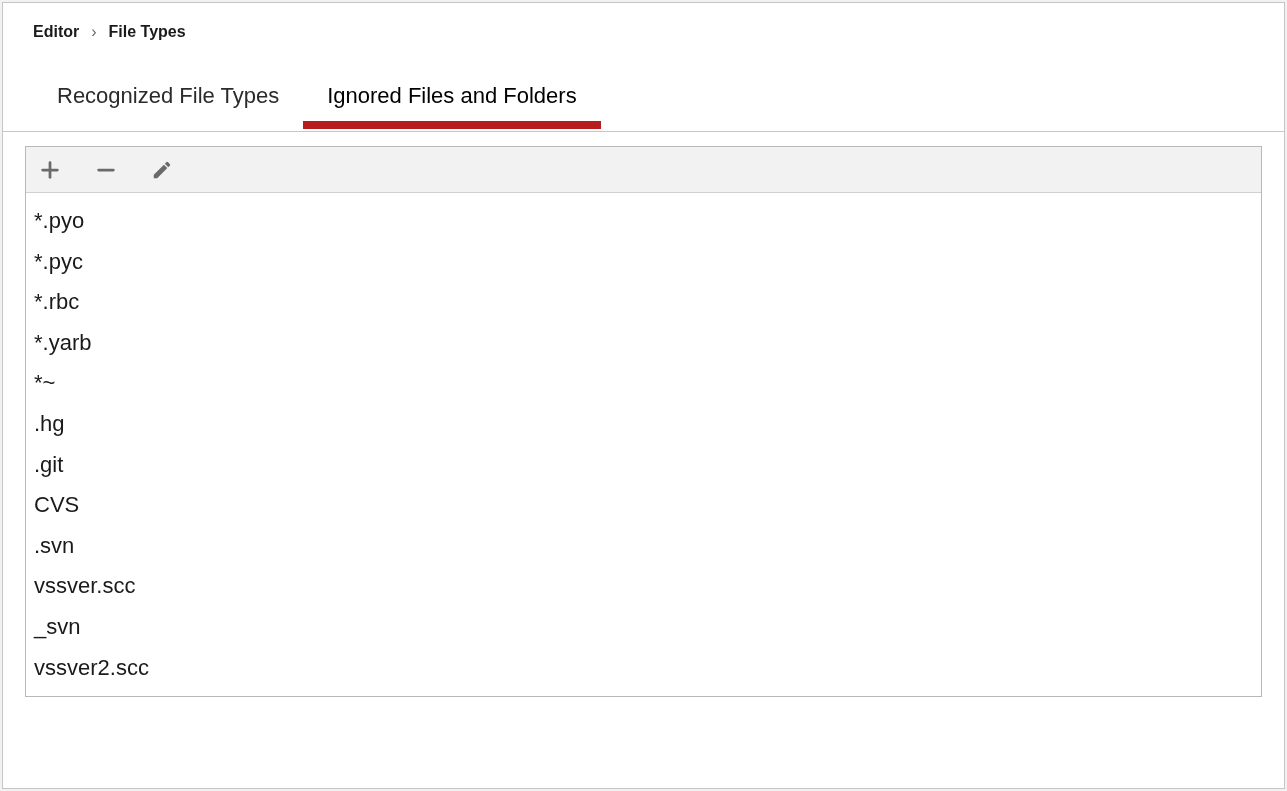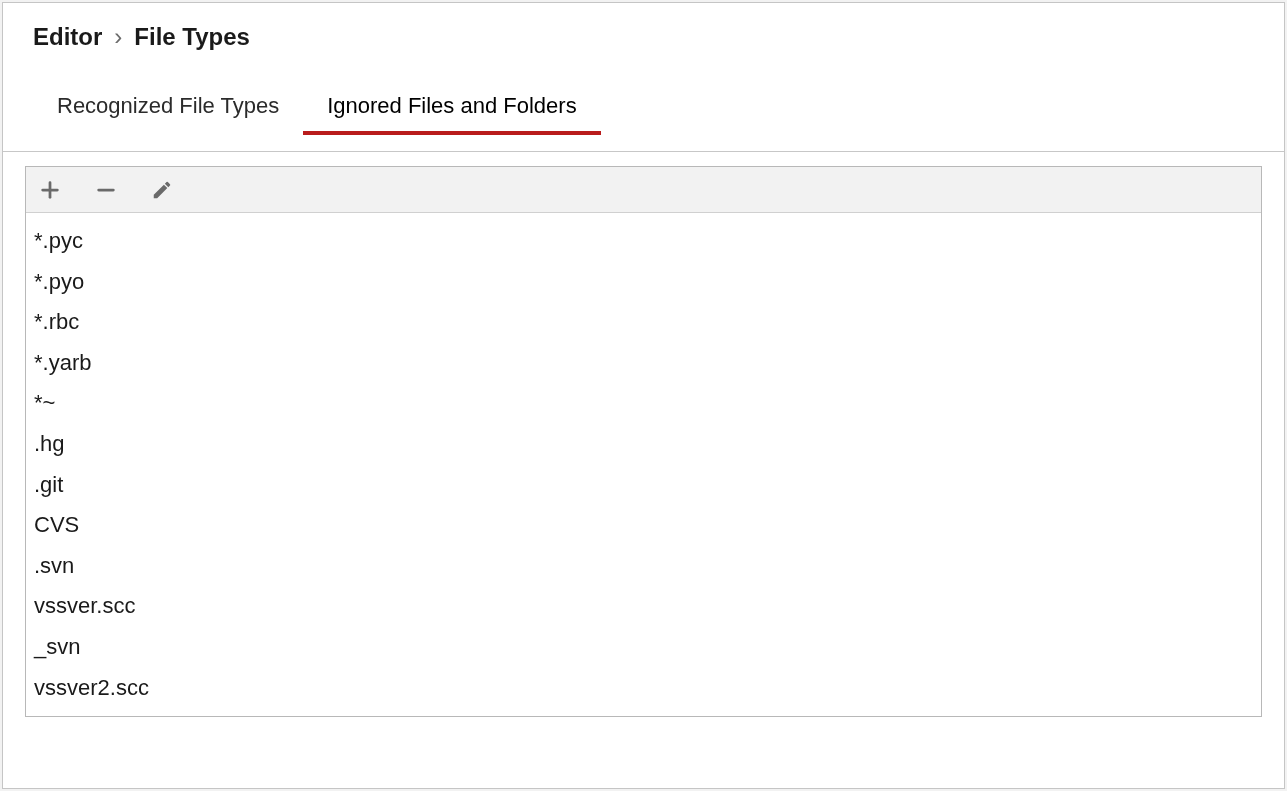--- a/index.html
+++ b/index.html
@@ -18,47 +18,47 @@
       background: #ffffff;
       border: 1px solid #c5c5c5;
       margin: 2px;
       height: calc(100% - 4px);
       padding: 0;
     }
     .breadcrumb {
       display: flex;
       align-items: flex-start;
       padding: 20px 30px 6px 30px;
-      font-size: 24px;
+      font-size: 16px;
       font-weight: 700;
       color: #1a1a1a;
     }
     .breadcrumb .sep {
       margin: 0 12px;
       color: #6b6b6b;
       font-weight: 400;
     }
     .tabs {
       display: flex;
       align-items: flex-start;
-      padding: 28px 30px 17px 30px;
+      padding: 28px 30px 3px 30px;
       border-bottom: 1px solid #c7c7c7;
     }
     .tab {
       font-size: 22px;
       color: #2b2b2b;
       padding: 8px 24px 12px 24px;
       cursor: pointer;
       position: relative;
       border-bottom: 4px solid transparent;
       margin-bottom: -1px;
     }
     .tab.active {
       color: #000000;
-      border-bottom: 4px solid #b91c1c;
+      border-bottom: 8px solid #b91c1c;
     }
     .content-area {
       padding: 14px 22px 22px 22px;
     }
     .list-container {
       border: 1px solid #b8b8b8;
       background: #ffffff;
       overflow: hidden;
     }
     .toolbar {
@@ -139,22 +139,22 @@
         <div class="tool-btn" title="Edit">
           <span>
             <svg viewBox="0 0 24 24" fill="currentColor">
               <path d="M3 17.25V21h3.75L17.81 9.94l-3.75-3.75L3 17.25zM20.71 7.04a1 1 0 0 0 0-1.41l-2.34-2.34a1 1 0 0 0-1.41 0L15.13 5.13l3.75 3.75 1.83-1.84z"></path>
             </svg>
           </span>
         </div>
       </div>
 
       <div class="list">
+        <div class="list-item">*.pyo</div>
         <div class="list-item">*.pyc</div>
-        <div class="list-item">*.pyo</div>
         <div class="list-item">*.rbc</div>
         <div class="list-item">*.yarb</div>
         <div class="list-item">*~</div>
         <div class="list-item">.hg</div>
         <div class="list-item">.git</div>
         <div class="list-item">CVS</div>
         <div class="list-item">.svn</div>
         <div class="list-item">vssver.scc</div>
         <div class="list-item">_svn</div>
         <div class="list-item">vssver2.scc</div>

